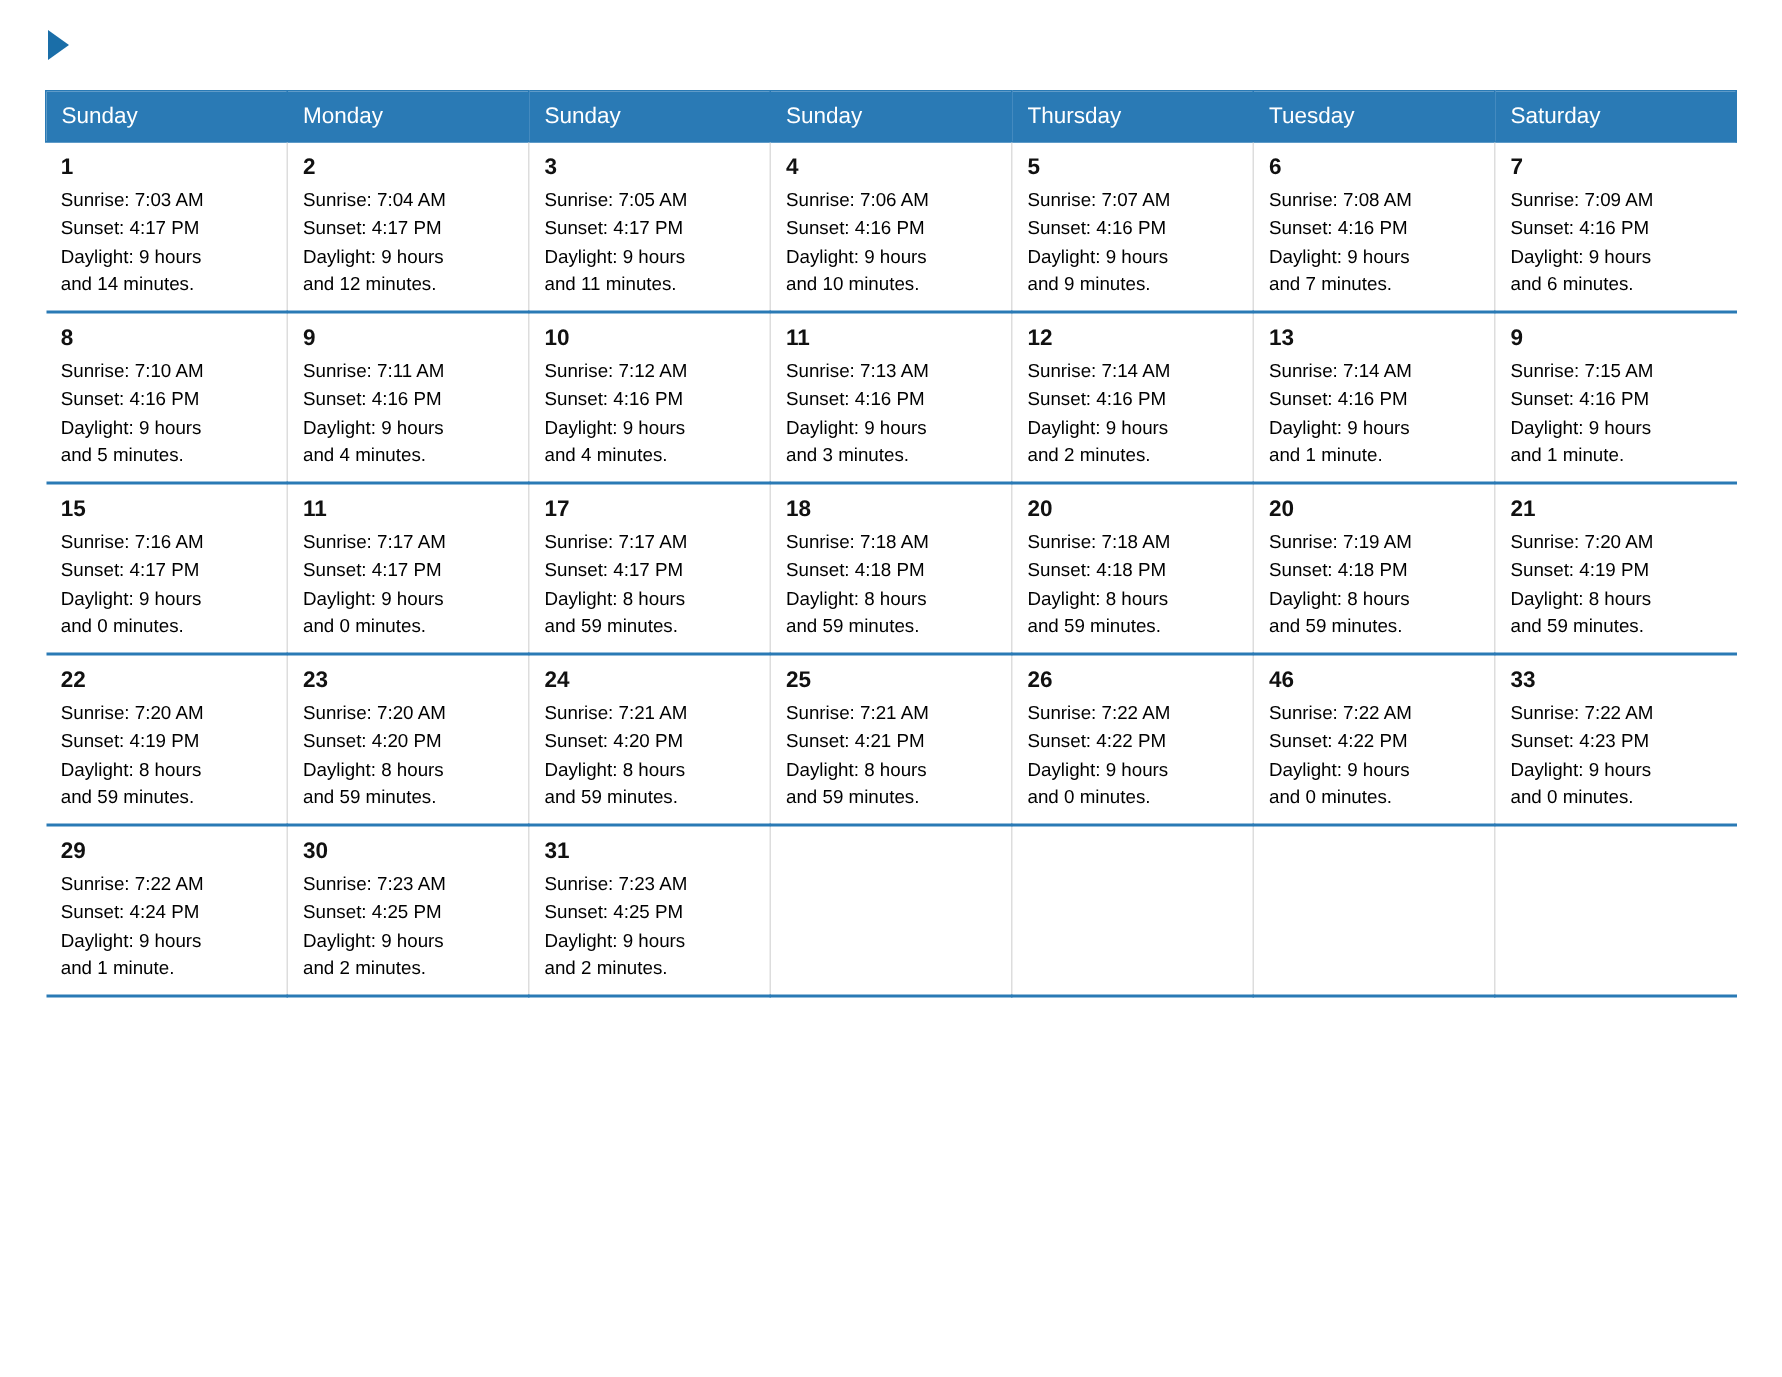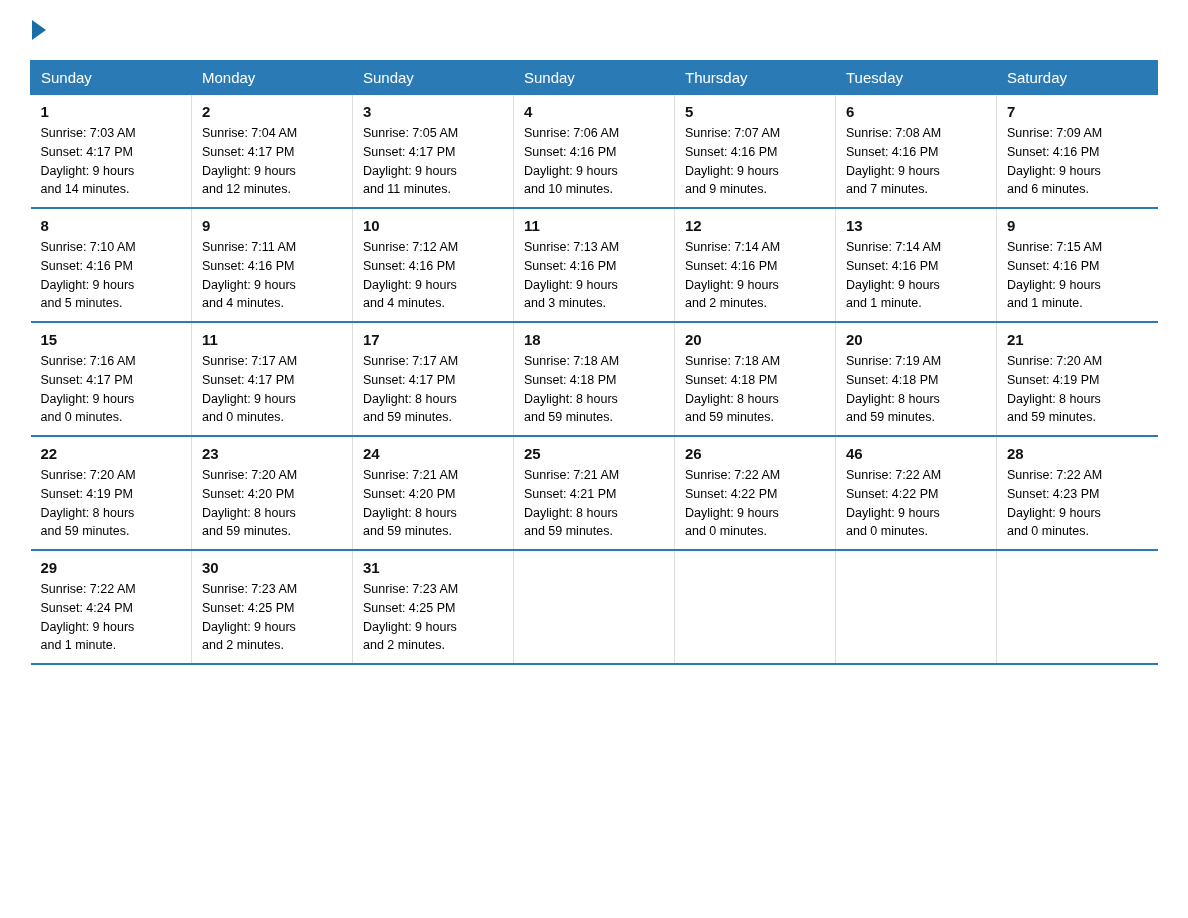--- a/index.html
+++ b/index.html
@@ -243,21 +243,21 @@
         </td>
         <td>
           <span class="day-num">26</span>
           <div class="day-info">Sunrise: 7:22 AM<br>Sunset: 4:22 PM<br>Daylight: 9 hours<br>and 0 minutes.</div>
         </td>
         <td>
           <span class="day-num">46</span>
           <div class="day-info">Sunrise: 7:22 AM<br>Sunset: 4:22 PM<br>Daylight: 9 hours<br>and 0 minutes.</div>
         </td>
         <td>
-          <span class="day-num">28</span>
+          <span class="day-num">33</span>
           <div class="day-info">Sunrise: 7:22 AM<br>Sunset: 4:23 PM<br>Daylight: 9 hours<br>and 0 minutes.</div>
         </td>
       </tr>
       <tr>
         <td>
           <span class="day-num">29</span>
           <div class="day-info">Sunrise: 7:22 AM<br>Sunset: 4:24 PM<br>Daylight: 9 hours<br>and 1 minute.</div>
         </td>
         <td>
           <span class="day-num">30</span>

